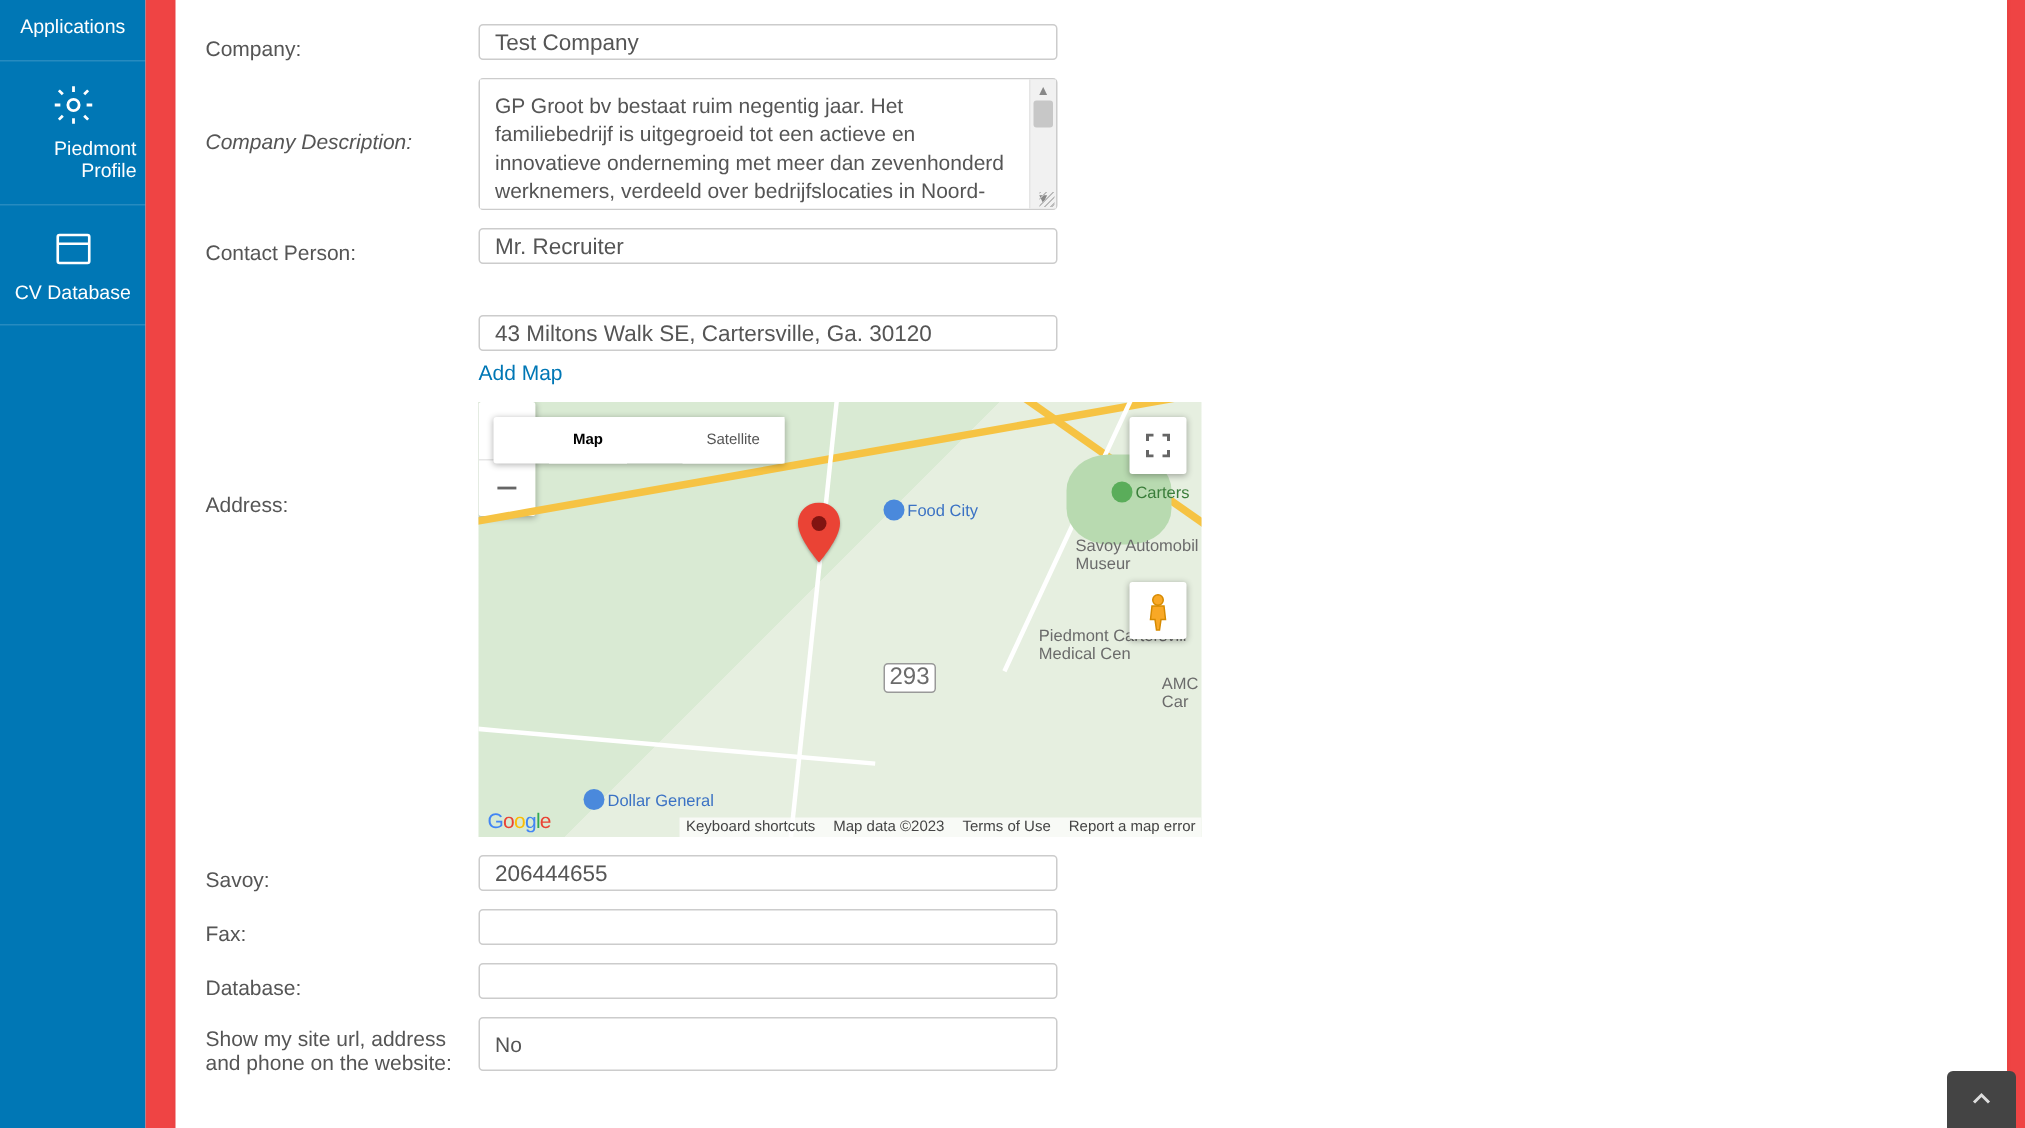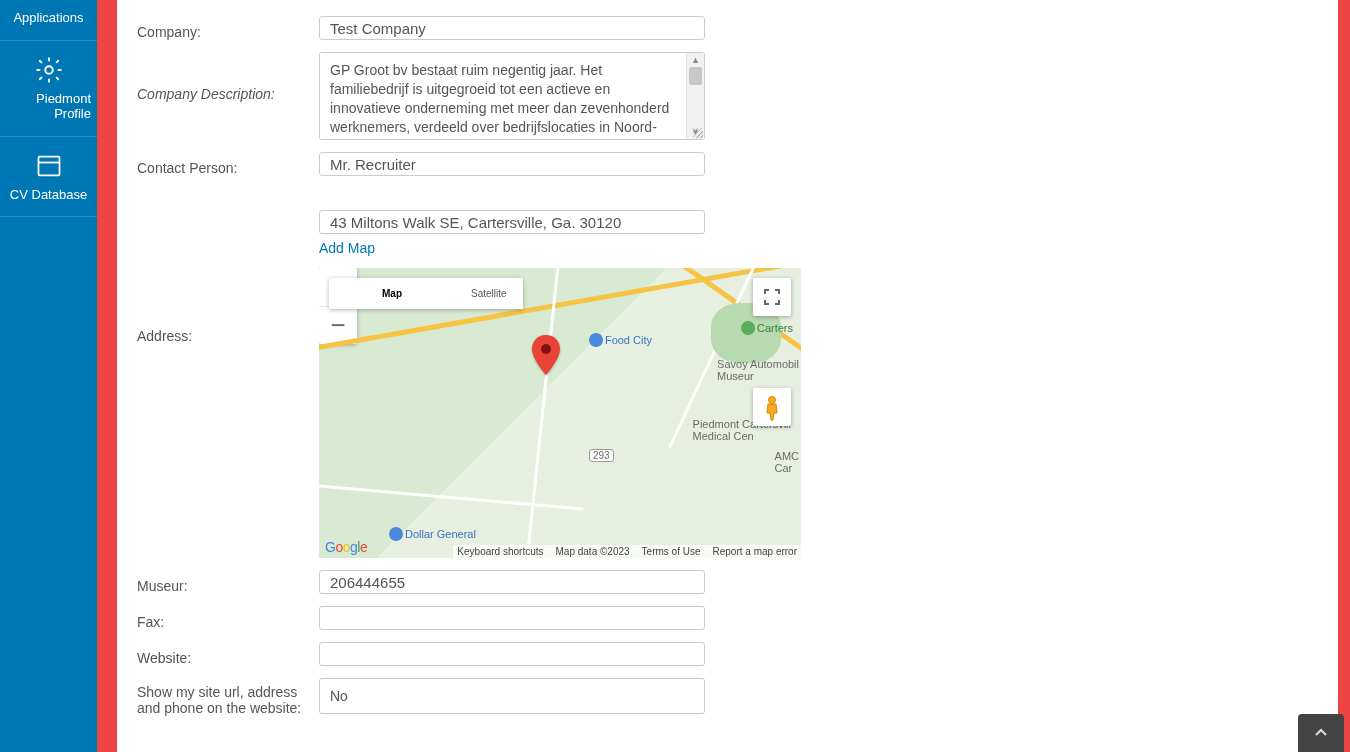--- a/index.html
+++ b/index.html
@@ -150,21 +150,21 @@
   .map-marker { position:absolute; left:47%; top:38%; transform:translate(-50%,-100%); }
   .map-marker svg { filter: drop-shadow(0 1px 1px rgba(0,0,0,0.3)); }
 
   .map-label { position:absolute; font-size:11px; color:#6b6b6b; white-space:nowrap; }
   .lbl-food { top:28px; left:56%; color:#3b72c4;margin-top:34px;}
   .lbl-pied { top:150px; right:10px; }
   .lbl-savoy{ top:90px; right:2px; }
   .lbl-amc  { bottom:84px; right:2px; }
   .lbl-carters{ top:50px; right:8px; color:#3a7d3a;}
   .lbl-dollar { bottom:18px; left:70px; color:#3b72c4;}
-  .lbl-hwy59 { bottom:96px; left:270px; background:#fff; border:1px solid #999; border-radius:3px; padding:0 3px; font-size:10px;}
+  .lbl-hwy59 { bottom:96px; left:270px; background:#fff; border:1px solid #999; border-radius:3px; padding:0 3px; font-size:16px;}
   .lbl-hwy411{ top:22px; left:108px; background:#fff; border:1px solid #999; border-radius:3px; padding:0 3px; font-size:10px;}
   .icon-dot { display:inline-block; width:14px; height:14px; border-radius:50%; background:#4a89dc; margin-right:2px; position:relative; top:3px;}
   .icon-dot.green { background:#5aad5a; }
 
   .map-google-logo {
     position:absolute; bottom:3px; left:6px; font-size:14px; font-weight:500; color:#666;
     font-family: Arial, sans-serif; letter-spacing:-0.5px;
   }
   .map-google-logo span:nth-child(1){color:#4285F4} .map-google-logo span:nth-child(2){color:#EA4335}
   .map-google-logo span:nth-child(3){color:#FBBC05} .map-google-logo span:nth-child(4){color:#4285F4}
@@ -317,35 +317,35 @@
             <span>Keyboard shortcuts</span>
             <span>Map data ©2023</span>
             <span>Terms of Use</span>
             <span>Report a map error</span>
           </div>
         </div>
       </div>
     </div>
 
     <div class="form-row">
-      <div class="form-label">Museur:</div>
+      <div class="form-label">Savoy:</div>
       <div class="form-field">
         <input class="text-input" type="text" value="206444655" style="">
       </div>
     </div>
 
     <div class="form-row">
       <div class="form-label">Fax:</div>
       <div class="form-field">
         <input class="text-input" type="text" value="" style="">
       </div>
     </div>
 
     <div class="form-row">
-      <div class="form-label">Website:</div>
+      <div class="form-label">Database:</div>
       <div class="form-field">
         <input class="text-input" type="text" value="" style="">
       </div>
     </div>
 
     <div class="form-row">
       <div class="form-label" style="padding-top:6px;">Show my site url, address and phone on the website:</div>
       <div class="form-field">
         <div class="select-wrap">
           <select class="select">

